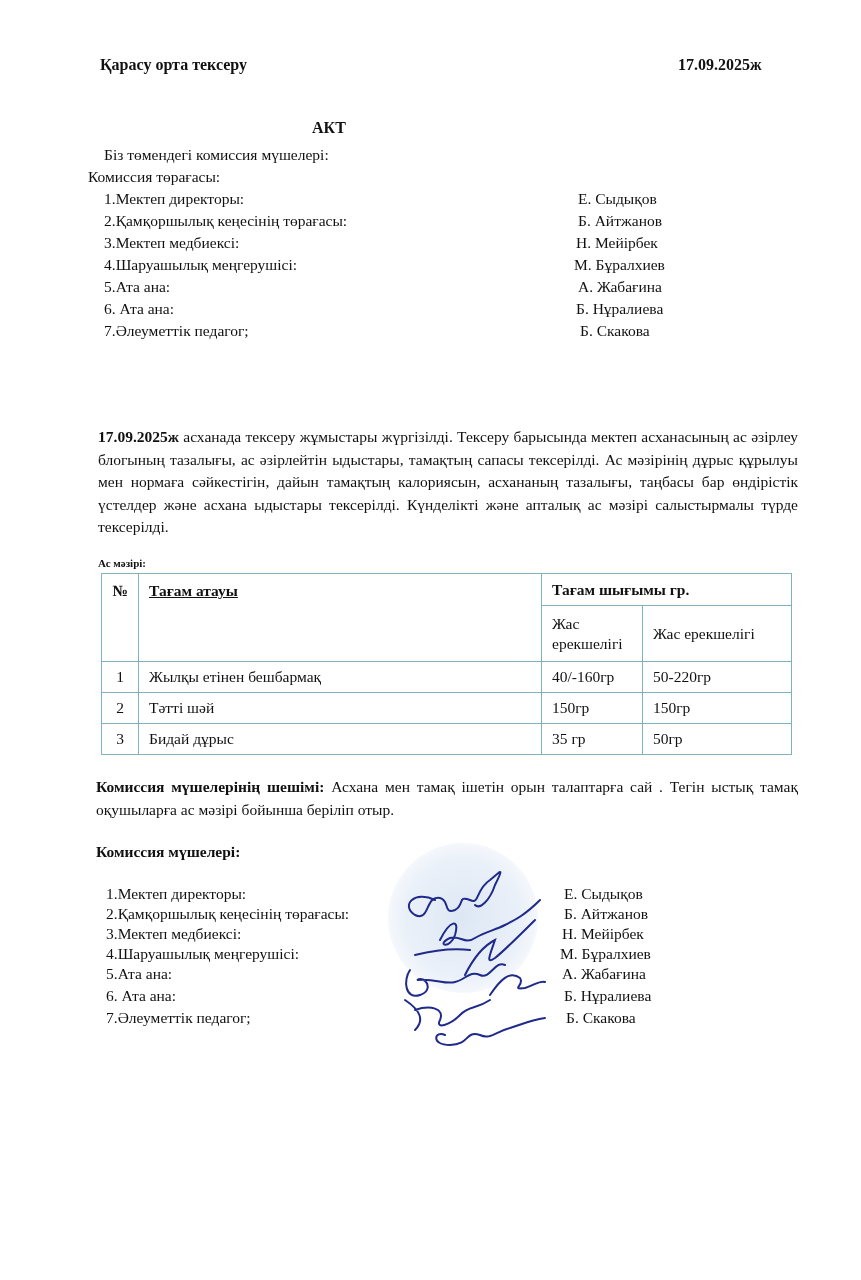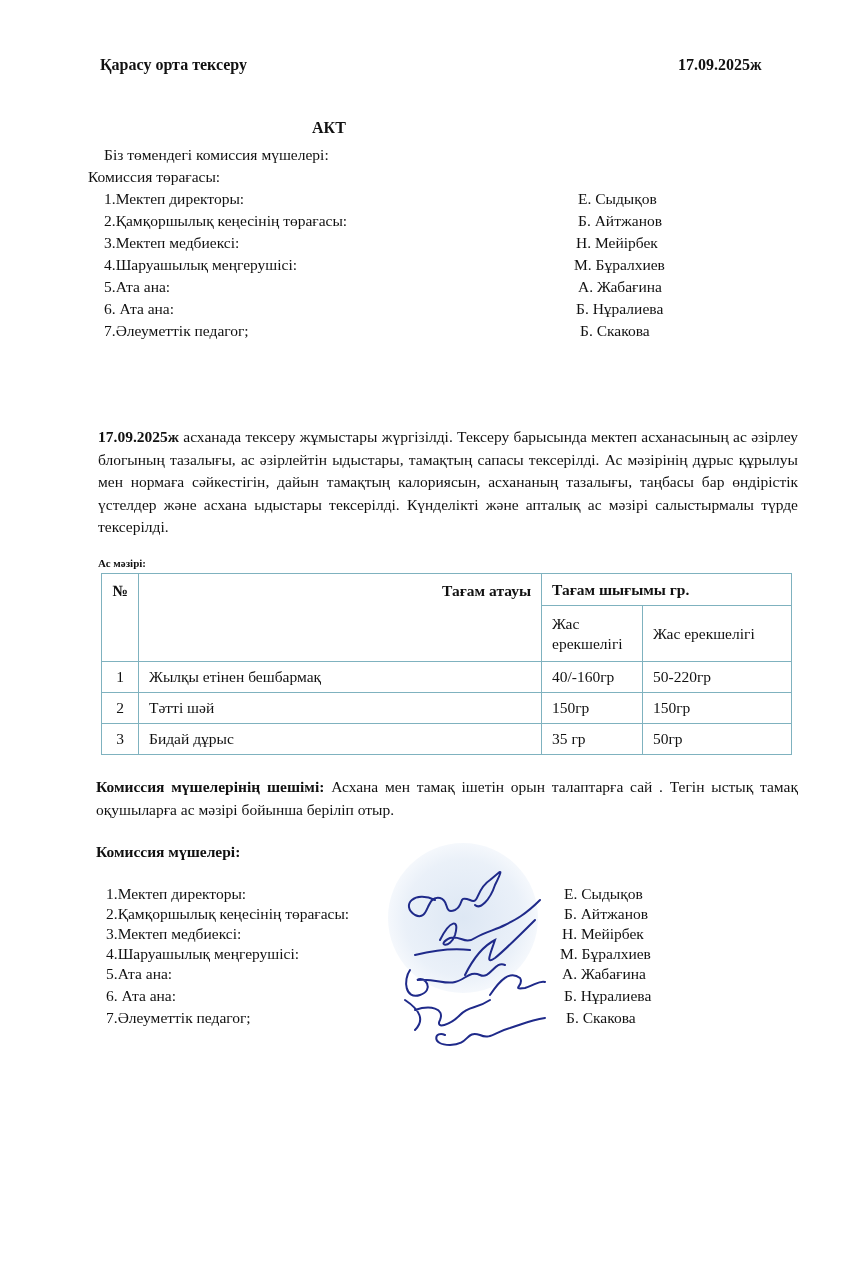--- a/index.html
+++ b/index.html
@@ -63,21 +63,21 @@
 <div class="para" style="top:426px;">
   <span class="bold">17.09.2025ж</span><span> асханада тексеру жұмыстары жүргізілді. Тексеру барысында мектеп асханасының ас әзірлеу блогының тазалығы, ас әзірлейтін ыдыстары, тамақтың сапасы тексерілді. Ас мәзірінің дұрыс құрылуы мен нормаға сәйкестігін, дайын тамақтың калориясын, асхананың тазалығы, таңбасы бар өндірістік үстелдер және асхана ыдыстары тексерілді. Күнделікті және апталық ас мәзірі салыстырмалы түрде тексерілді.</span>
 </div>
 
 <div class="abs bold" style="left:98px;top:557px;font-size:11px;">Ас мәзірі:</div>
 
 <table class="menu">
   <tbody>
       <tr style="height:32px;">
     <td rowspan="2" style="width:16px;text-align:center;vertical-align:top;padding-top:8px;font-weight:bold;">№</td>
-    <td rowspan="2" style="width:382px;text-align:right;vertical-align:top;padding-top:8px;font-weight:bold;">Тағам атауы</td>
+    <td rowspan="2" style="width:382px;text-align:left;vertical-align:top;padding-top:8px;font-weight:bold;text-decoration:underline;">Тағам атауы</td>
     <td colspan="2" style="font-weight:bold;">Тағам шығымы гр.</td>
   </tr>
   <tr style="height:56px;">
     <td style="width:80px;line-height:20px;">Жас ерекшелігі</td>
     <td style="line-height:20px;">Жас ерекшелігі</td>
   </tr>
   <tr style="height:31px;">
     <td style="text-align:center;">1</td>
     <td>Жылқы етінен бешбармақ</td>
     <td>40/-160гр</td>

